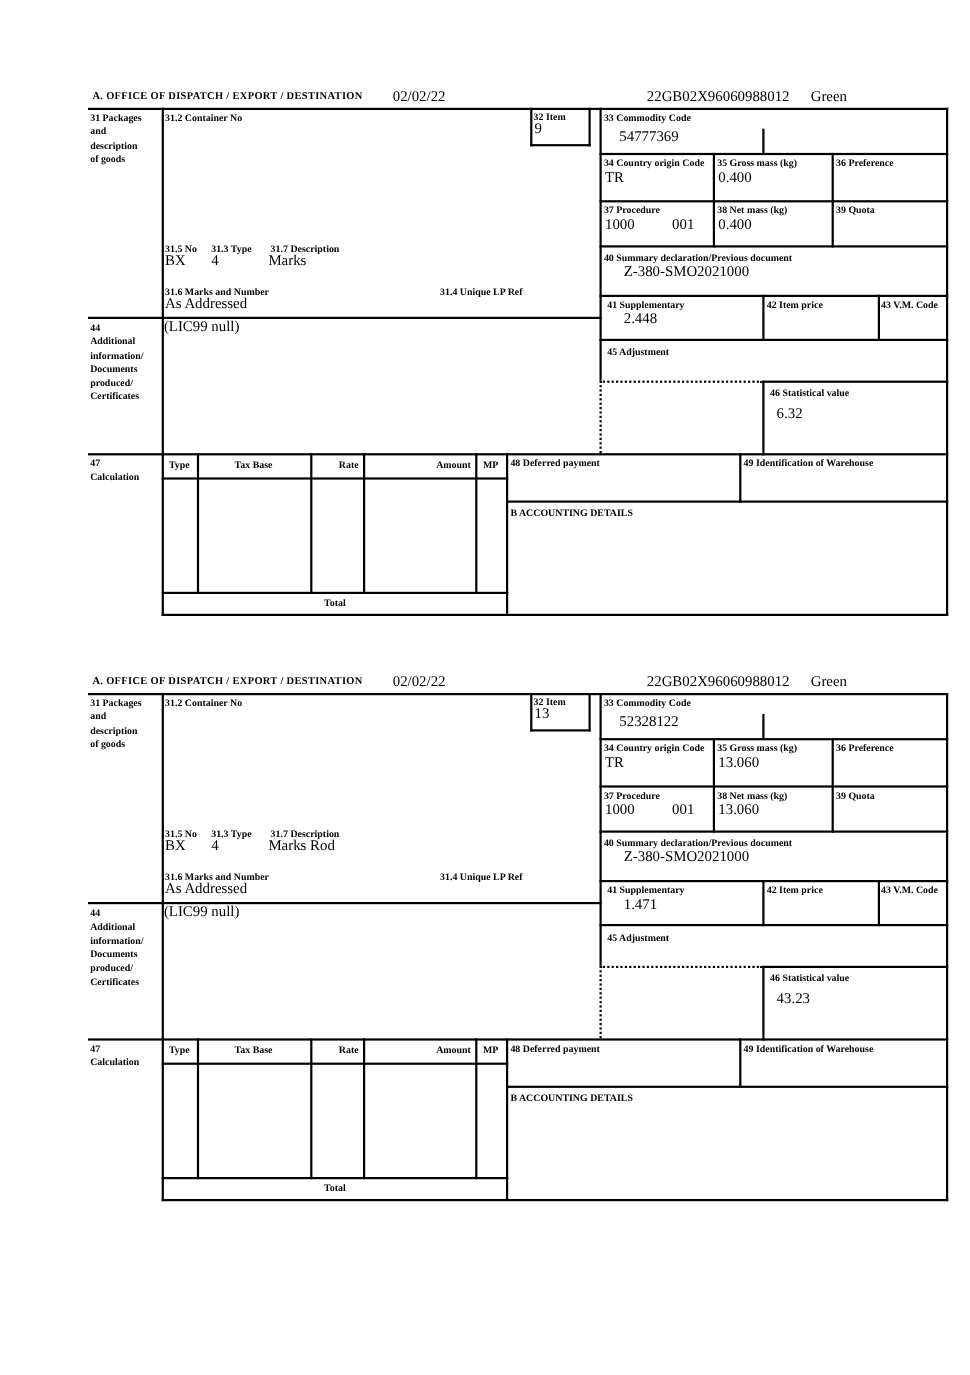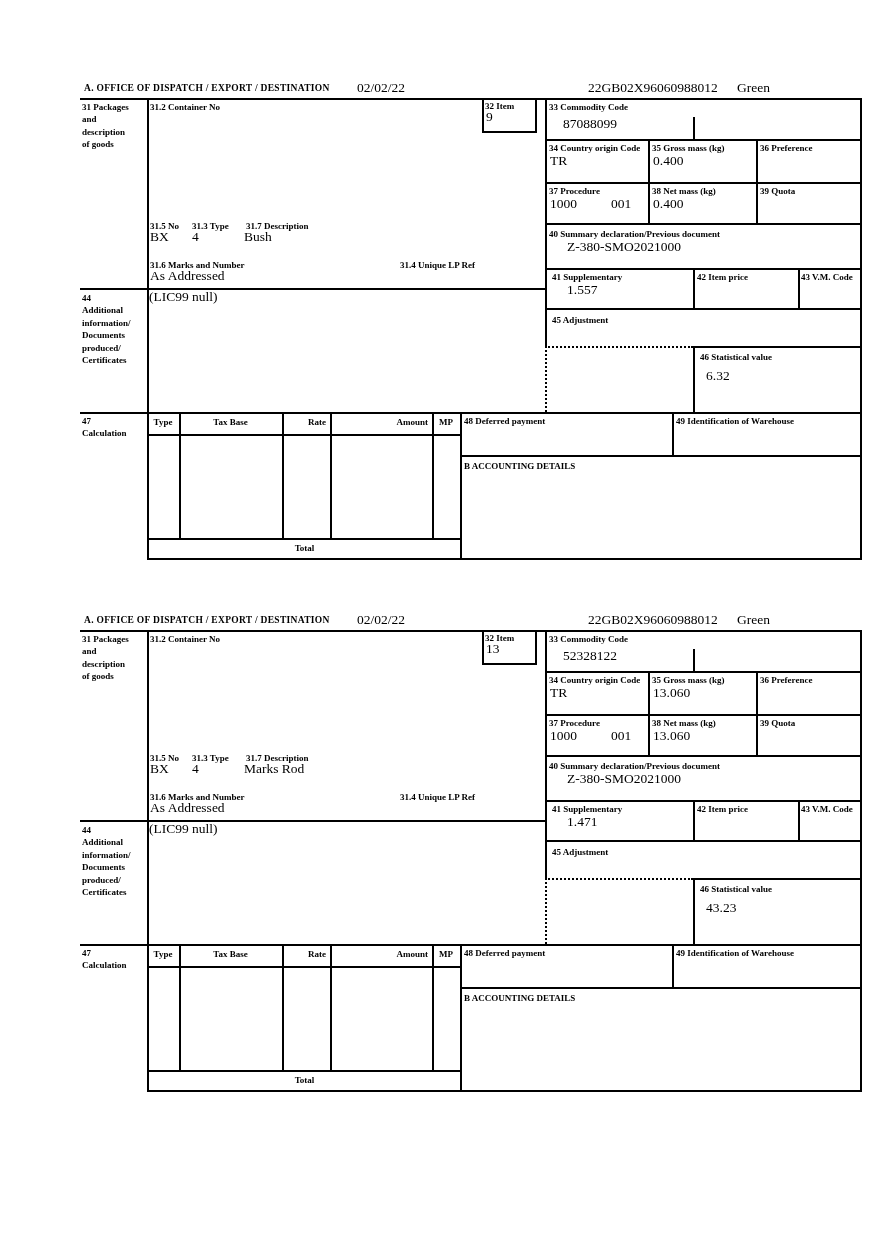--- a/index.html
+++ b/index.html
@@ -64,47 +64,47 @@
     <div class="vl" style="left:592px;top:332px;height:45px;"></div>
 
     <div class="lab" style="left:2px;top:21px;">31 Packages
 and
 description
 of goods</div>
     <div class="lab" style="left:70px;top:21px;">31.2 Container No</div>
     <div class="lab" style="left:405px;top:20px;">32 Item</div>
     <div class="val" style="left:406px;top:30px;">9</div>
     <div class="lab" style="left:469px;top:21px;">33 Commodity Code</div>
-    <div class="val" style="left:483px;top:37px;">87088099</div>
+    <div class="val" style="left:483px;top:37px;">54777369</div>
     <div class="lab" style="left:469px;top:62px;">34 Country origin Code</div>
     <div class="val" style="left:470px;top:74px;">TR</div>
     <div class="lab" style="left:572px;top:62px;">35 Gross mass (kg)</div>
     <div class="val" style="left:573px;top:74px;">0.400</div>
     <div class="lab" style="left:680px;top:62px;">36 Preference</div>
     <div class="lab" style="left:469px;top:105px;">37 Procedure</div>
     <div class="val" style="left:470px;top:117px;">1000</div>
     <div class="val" style="left:531px;top:117px;">001</div>
     <div class="lab" style="left:572px;top:105px;">38 Net mass (kg)</div>
     <div class="val" style="left:573px;top:117px;">0.400</div>
     <div class="lab" style="left:680px;top:105px;">39 Quota</div>
     <div class="lab" style="left:469px;top:148px;">40 Summary declaration/Previous document</div>
     <div class="val" style="left:487px;top:160px;">Z-380-SMO2021000</div>
     <div class="lab" style="left:472px;top:191px;">41 Supplementary</div>
-    <div class="val" style="left:487px;top:203px;">1.557</div>
+    <div class="val" style="left:487px;top:203px;">2.448</div>
     <div class="lab" style="left:617px;top:191px;">42 Item price</div>
     <div class="lab" style="left:721px;top:191px;">43 V.M. Code</div>
     <div class="lab" style="left:472px;top:234px;">45 Adjustment</div>
     <div class="lab" style="left:620px;top:271px;">46 Statistical value</div>
     <div class="val" style="left:626px;top:289px;">6.32</div>
     <div class="lab" style="left:70px;top:140px;">31.5 No</div>
     <div class="lab" style="left:112px;top:140px;">31.3 Type</div>
     <div class="lab" style="left:166px;top:140px;">31.7 Description</div>
     <div class="val" style="left:70px;top:150px;">BX</div>
     <div class="val" style="left:112px;top:150px;">4</div>
-    <div class="val" style="left:164px;top:150px;">Bush</div>
+    <div class="val" style="left:164px;top:150px;">Marks</div>
     <div class="lab" style="left:70px;top:179px;">31.6 Marks and Number</div>
     <div class="lab" style="left:320px;top:179px;">31.4 Unique LP Ref</div>
     <div class="val" style="left:70px;top:189px;">As Addressed</div>
     <div class="lab" style="left:2px;top:212px;">44
 Additional
 information/
 Documents
 produced/
 Certificates</div>
     <div class="val" style="left:69px;top:210px;">(LIC99 null)</div>

